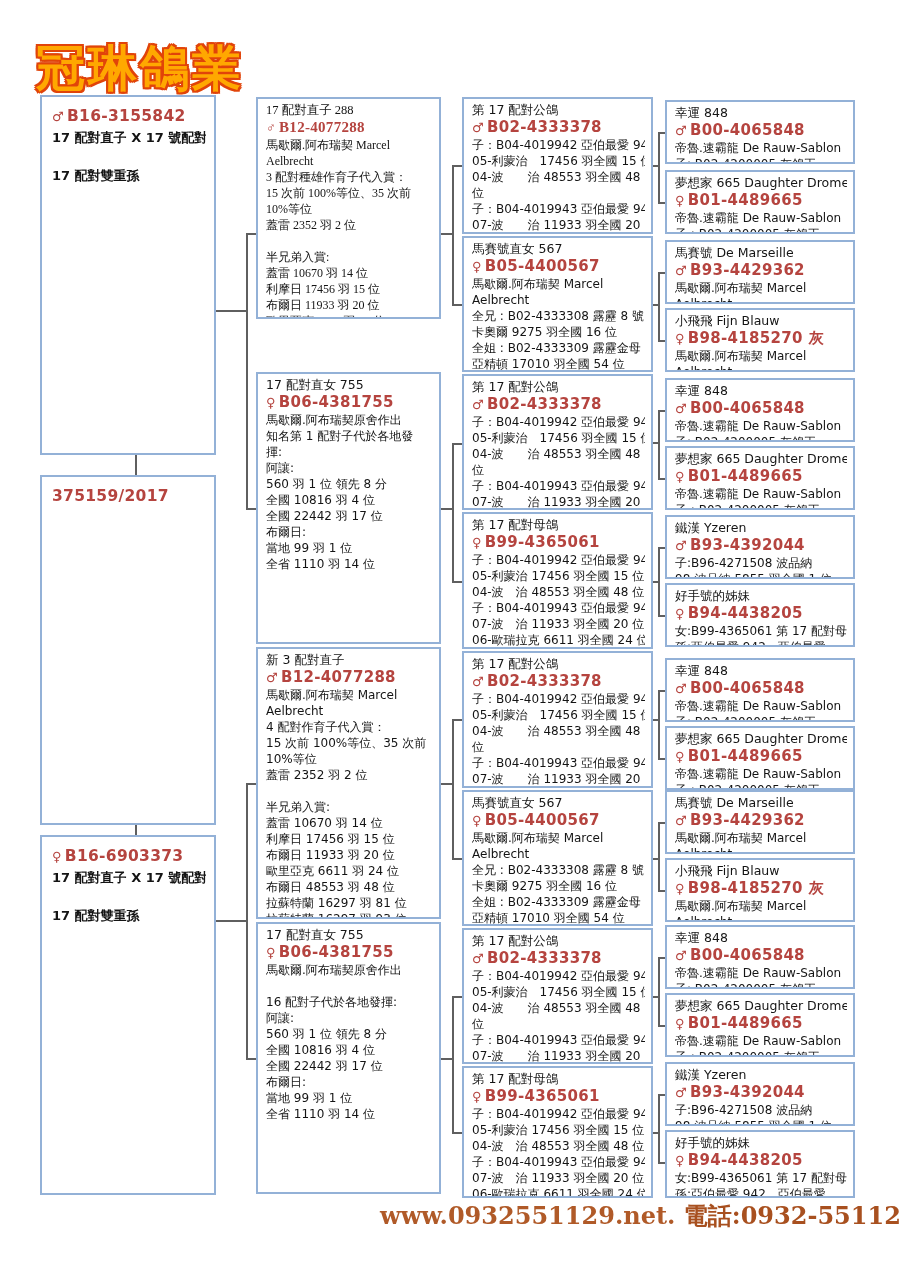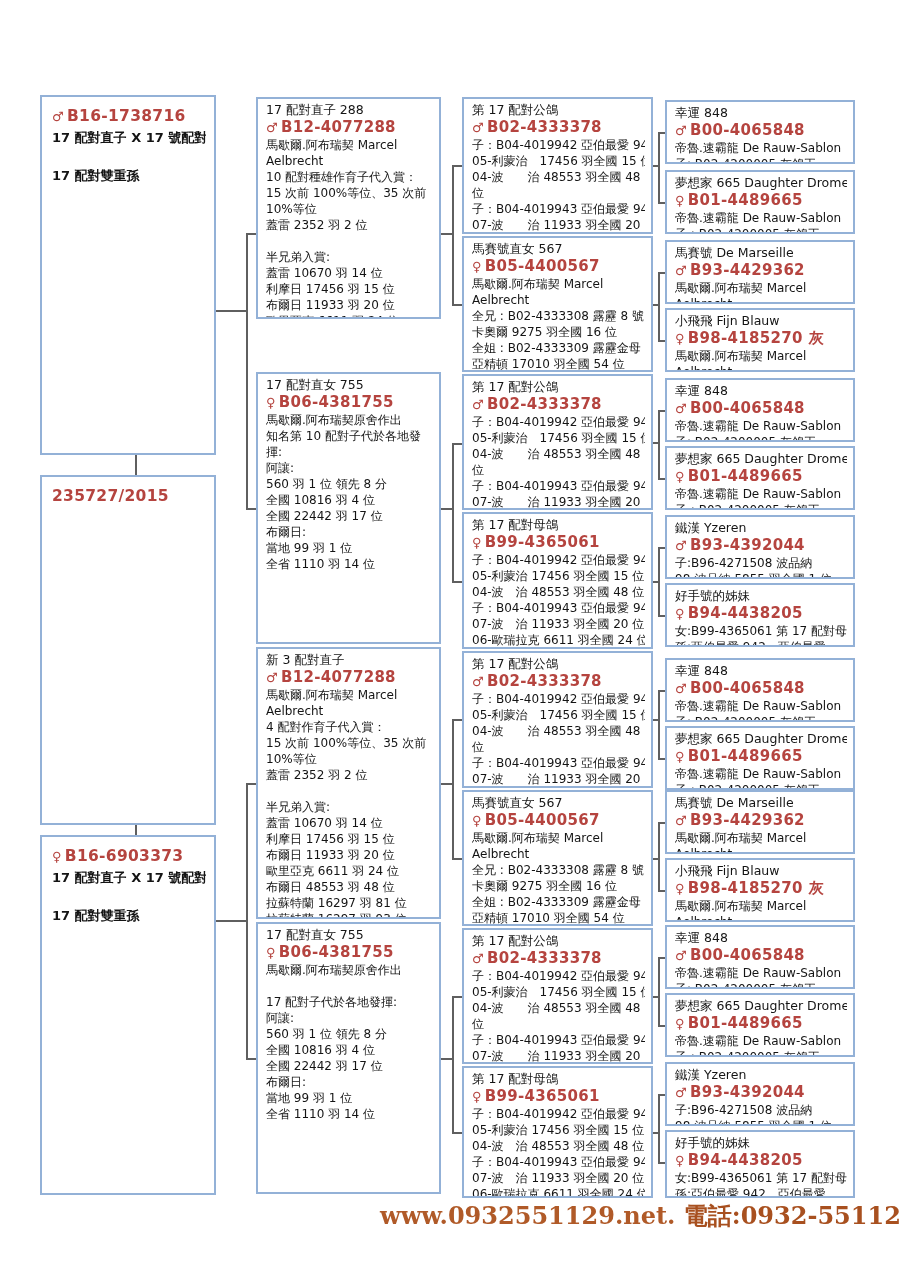--- a/index.html
+++ b/index.html
@@ -24,60 +24,61 @@
   .gen1{padding:8px 8px 0 10px;}
   .gen1 .ring{font-size:15.5px;line-height:22px;}
   .gen1 .bline{font-size:13px;line-height:19px;font-weight:600;}
   .gen2 .bline,.gen3 .bline{font-weight:500;}
   .cline{position:absolute;background:#5f5f5f;}
 </style>
 </head>
 <body>
 
 <div id="page">
+  <div id="logo">冠琳鴿業</div>
   <div id="tree">
       <div class="box gen1" style="left: 40px; top: 95px; width: 176px; height: 360px;">
-        <div class="ring"><span class="sex">♂</span><span>B16-1738716</span></div>
+        <div class="ring"><span class="sex">♂</span><span>B16-3155842</span></div>
         <div class="bline">17 配對直子  X 17 號配對直女</div>
         <div class="bline">&nbsp;</div>
         <div class="bline">17 配對雙重孫</div>
       </div>
       <div class="box gen1" style="left: 40px; top: 475px; width: 176px; height: 350px;">
-        <div class="ring"><span>235727/2015</span></div>
+        <div class="ring"><span>375159/2017</span></div>
       </div>
       <div class="box gen1" style="left: 40px; top: 835px; width: 176px; height: 360px;">
         <div class="ring"><span class="sex">♀</span><span>B16-6903373</span></div>
         <div class="bline">17 配對直子  X 17 號配對直女</div>
         <div class="bline">&nbsp;</div>
         <div class="bline">17 配對雙重孫</div>
       </div>
-      <div class="box gen2" style="left: 256px; top: 97px; width: 185px; height: 222px;">
+      <div class="box gen2" style="left: 256px; top: 97px; width: 185px; height: 222px; font-family: Liberation Serif, serif;">
         <div class="title">17 配對直子 288</div>
         <div class="ring"><span class="sex">♂</span><span>B12-4077288</span></div>
         <div class="bline">馬歇爾.阿布瑞契 Marcel</div>
         <div class="bline">Aelbrecht</div>
-        <div class="bline">10 配對種雄作育子代入賞：</div>
+        <div class="bline">3 配對種雄作育子代入賞：</div>
         <div class="bline">15 次前 100%等位、35 次前</div>
         <div class="bline">10%等位</div>
         <div class="bline">蓋雷 2352 羽 2 位</div>
         <div class="bline">&nbsp;</div>
         <div class="bline">半兄弟入賞:</div>
         <div class="bline">蓋雷 10670 羽 14 位</div>
         <div class="bline">利摩日 17456 羽 15 位</div>
         <div class="bline">布爾日 11933 羽 20 位</div>
         <div class="bline">歐里亞克 6611 羽 24 位</div>
         <div class="bline">布爾日 48553 羽 48 位</div>
         <div class="bline">拉蘇特蘭 16297 羽 81 位</div>
         <div class="bline">拉蘇特蘭 16297 羽 93 位</div>
       </div>
       <div class="box gen2" style="left: 256px; top: 372px; width: 185px; height: 272px;">
         <div class="title">17 配對直女 755</div>
         <div class="ring"><span class="sex">♀</span><span>B06-4381755</span></div>
         <div class="bline">馬歇爾.阿布瑞契原舍作出</div>
-        <div class="bline">知名第 10 配對子代於各地發</div>
+        <div class="bline">知名第 1 配對子代於各地發</div>
         <div class="bline">揮:</div>
         <div class="bline">阿讓:</div>
         <div class="bline">560 羽 1 位  領先 8 分</div>
         <div class="bline">全國 10816 羽 4 位</div>
         <div class="bline">全國 22442 羽 17 位</div>
         <div class="bline">布爾日:</div>
         <div class="bline">當地 99 羽 1 位</div>
         <div class="bline">全省 1110 羽 14 位</div>
       </div>
       <div class="box gen2" style="left: 256px; top: 647px; width: 185px; height: 272px;">
@@ -97,21 +98,21 @@
         <div class="bline">歐里亞克 6611 羽 24 位</div>
         <div class="bline">布爾日 48553 羽 48 位</div>
         <div class="bline">拉蘇特蘭 16297 羽 81 位</div>
         <div class="bline">拉蘇特蘭 16297 羽 93 位</div>
       </div>
       <div class="box gen2" style="left: 256px; top: 922px; width: 185px; height: 272px;">
         <div class="title">17 配對直女 755</div>
         <div class="ring"><span class="sex">♀</span><span>B06-4381755</span></div>
         <div class="bline">馬歇爾.阿布瑞契原舍作出</div>
         <div class="bline">&nbsp;</div>
-        <div class="bline">17 配對子代於各地發揮:</div>
+        <div class="bline">16 配對子代於各地發揮:</div>
         <div class="bline">阿讓:</div>
         <div class="bline">560 羽 1 位  領先 8 分</div>
         <div class="bline">全國 10816 羽 4 位</div>
         <div class="bline">全國 22442 羽 17 位</div>
         <div class="bline">布爾日:</div>
         <div class="bline">當地 99 羽 1 位</div>
         <div class="bline">全省 1110 羽 14 位</div>
       </div>
       <div class="box gen3" style="left: 462px; top: 97px; width: 191px; height: 137px;">
         <div class="title">第 17 配對公鴿</div>

